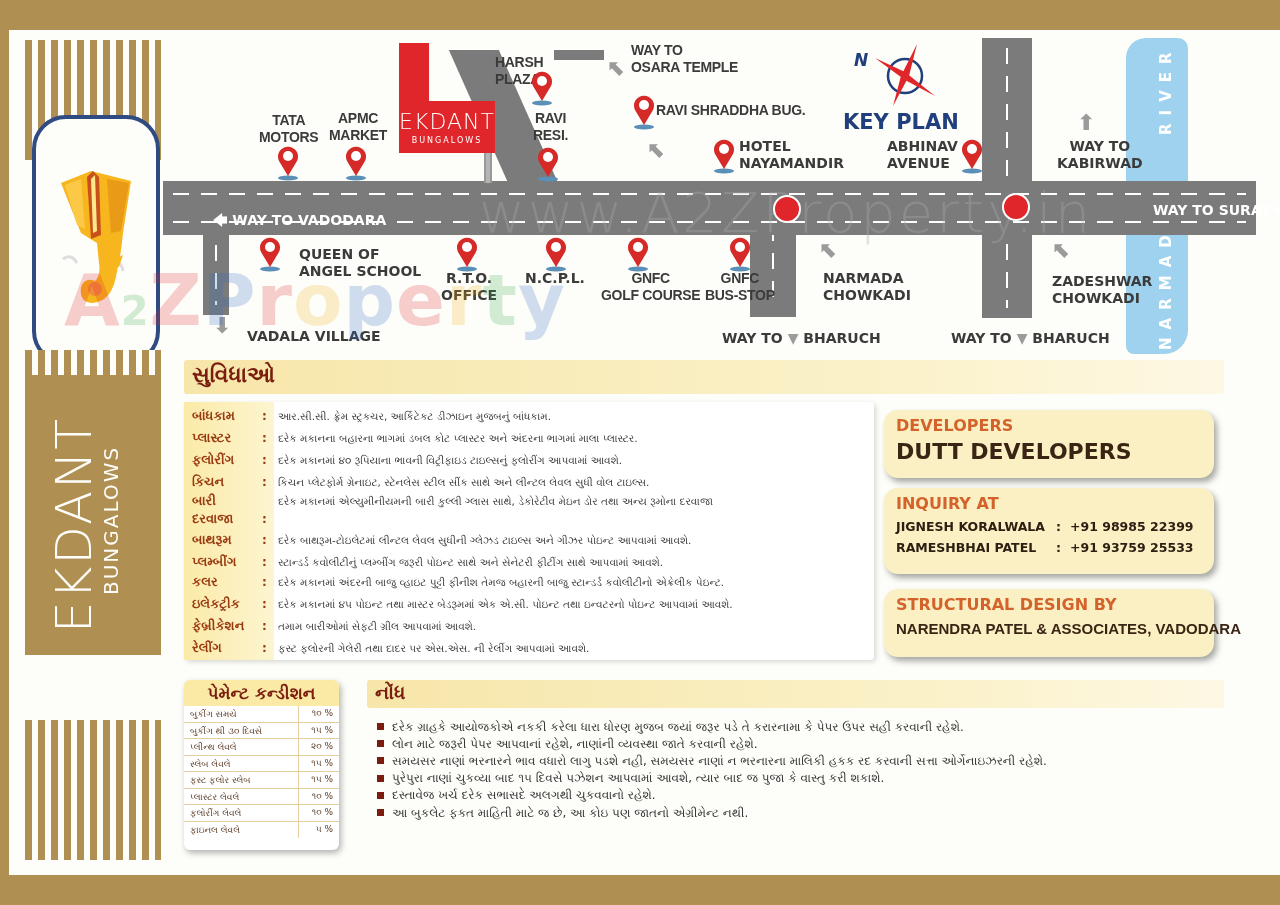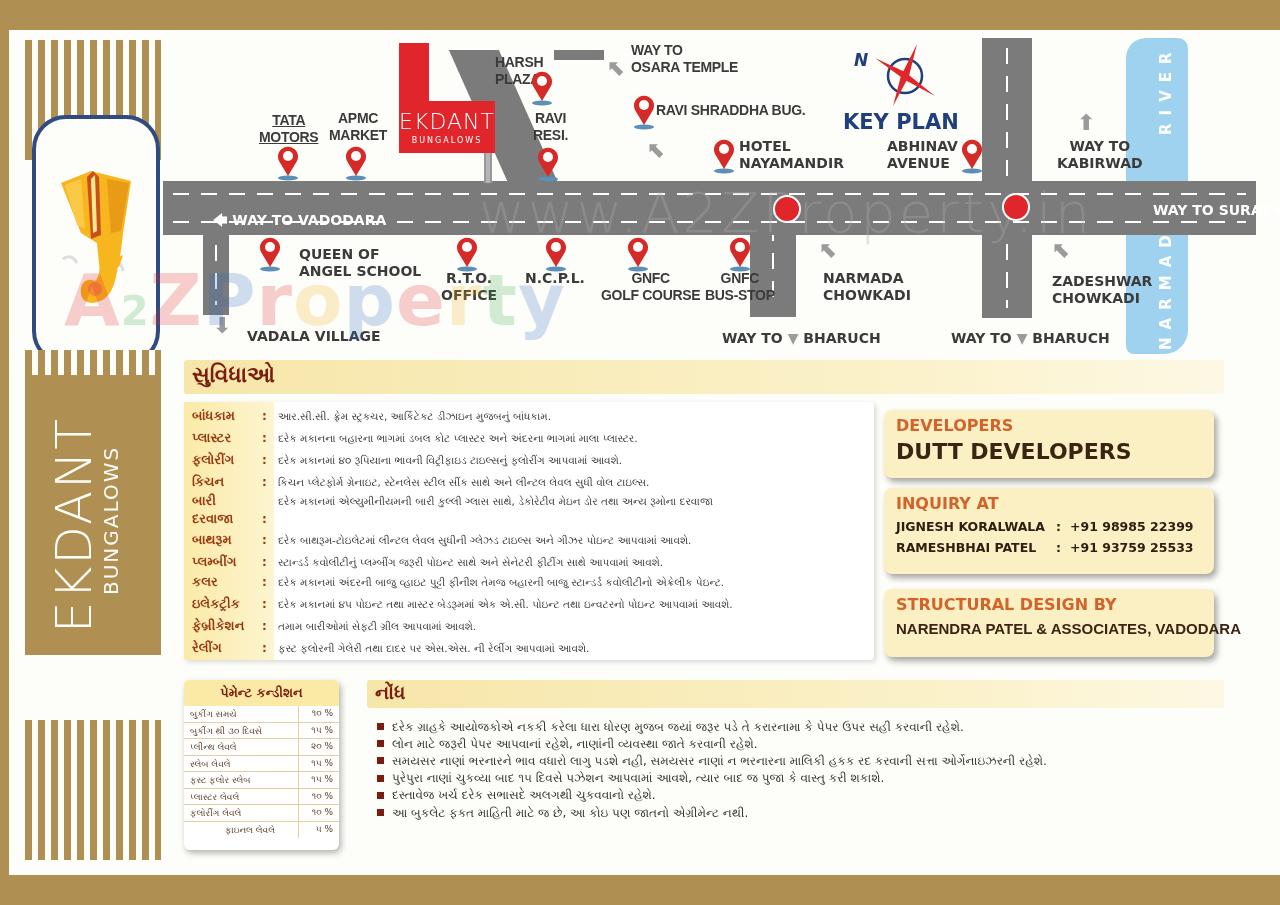--- a/index.html
+++ b/index.html
@@ -62,34 +62,34 @@
   .section-hdr span { position: absolute; left: 8px; top: 2px; color: #7a1c0e; font-size: 22px; font-weight: bold; }
   .amen-hdr { left: 175px; top: 330px; width: 1040px; }
   .amen-table { position: absolute; left: 175px; top: 372px; width: 690px; height: 258px; background: #fff; box-shadow: 2px 2px 5px rgba(0,0,0,0.15); border-radius: 4px; }
   .amen-table .keycol { position: absolute; left: 0; top: 0; width: 90px; height: 100%; background: linear-gradient(90deg, #fbeaa8, #fdf5d0); }
   .amen-row { position: absolute; left: 0; width: 690px; display: flex; align-items: center; }
   .amen-key { width: 78px; color: #9a3a10; font-size: 13px; font-weight: bold; padding-left: 8px; white-space: nowrap; }
   .amen-colon { width: 14px; color: #9a3a10; font-size: 12px; font-weight: bold; }
   .amen-val { color: #3a3a3a; font-size: 10.5px; white-space: nowrap; padding-left: 2px; }
 
   
-  .card { position: absolute; left: 875px; width: 330px; background: #fbf0c4; border-radius: 8px; box-shadow: 3px 4px 6px rgba(0,0,0,0.35); }
+  .card { position: absolute; left: 875px; width: 330px; background: #fbf0c4; border-radius: 14px; box-shadow: 3px 4px 6px rgba(0,0,0,0.35); }
   .card .h { color: #d4632b; font-weight: bold; font-size: 16px; }
   .card .big { color: #3a2413; font-weight: bold; font-size: 22px; margin-top: 4px; }
   .card-dev { top: 380px; height: 68px; padding: 6px 12px; }
   .card-inq { top: 458px; height: 86px; padding: 6px 12px; }
   .inq-row { display: flex; font-size: 12.5px; font-weight: bold; color: #2d2013; margin-top: 6px; }
   .inq-name { width: 160px; white-space: nowrap; }
   .inq-colon { width: 14px; }
   .card-str { top: 559px; height: 68px; padding: 6px 12px; }
   .card-str .big2 { color: #3a2413; font-weight: bold; font-size: 15px; margin-top: 6px; font-family: "Liberation Sans", sans-serif; white-space: nowrap; }
 
   
   .pay { position: absolute; left: 175px; top: 650px; width: 155px; height: 170px; background: #fff; border-radius: 6px; box-shadow: 2px 3px 6px rgba(0,0,0,0.3); overflow: hidden; }
-  .pay-hdr { height: 26px; background: #fbe9a6; color: #7a1c0e; font-weight: bold; font-size: 13px; text-align: center; line-height: 26px; }
+  .pay-hdr { height: 26px; background: #fbe9a6; color: #7a1c0e; font-weight: bold; font-size: 17px; text-align: center; line-height: 26px; }
   .pay-row { display: flex; height: 16.5px; align-items: center; border-bottom: 1px solid #e3cfa0; font-size: 9px; color: #5a3a24; }
   .pay-row .lab { flex: 1; padding-left: 6px; border-right: 1px solid #e3cfa0; height: 100%; line-height: 16px; white-space: nowrap; }
   .pay-row .pct { width: 40px; text-align: right; padding-right: 6px; }
 
   
   .notes-hdr { left: 358px; top: 650px; width: 857px; }
   .notes { position: absolute; left: 368px; top: 688px; width: 850px; }
   .note { display: flex; align-items: center; height: 17.2px; font-size: 12px; color: #333; white-space: nowrap; }
   .note .sq { width: 7px; height: 7px; background: #7a1c0e; margin-right: 8px; flex: none; }
 </style>
@@ -160,21 +160,21 @@
     <div class="keyplan">
       <svg width="120" height="70" viewBox="0 0 120 70" style="position:absolute;left:0;top:0;">
         <circle cx="64" cy="36" r="17" fill="none" stroke="#213f7c" stroke-width="2.5"></circle>
         <polygon points="34,18 64,32 94,56 64,40" fill="#e0262a"></polygon>
         <polygon points="76,4 68,36 52,66 60,36" fill="#e0262a"></polygon>
       </svg>
       <div class="n">N</div>
       <div class="label">KEY PLAN</div>
     </div>
 
-    <div class="lbl c cond" style="left:100px;top:82px;text-decoration:underline;">
+    <div class="lbl c cond" style="left:100px;top:82px;">
         <div>TATA</div>
         <div>MOTORS</div>
       </div>
     <svg class="pin" style="left:116px;top:115px;" viewBox="0 0 26 36">
         <ellipse cx="13" cy="33" rx="10" ry="2.5" fill="#5a8fb8"></ellipse>
         <path d="M13 31 L4 16 A10 10 0 1 1 22 16 Z" fill="#d52a28"></path>
         <circle cx="13" cy="11" r="5" fill="#fff"></circle>
       </svg>
     <div class="lbl c cond" style="left:170px;top:80px;">
         <div>APMC</div>
@@ -420,21 +420,21 @@
         <span class="pct">૧૫ %</span>
       </div>
     <div class="pay-row">
         <span class="lab">પ્લાસ્ટર લેવલે</span>
         <span class="pct">૧૦ %</span>
       </div>
     <div class="pay-row">
         <span class="lab">ફલોરીંગ લેવલે</span>
         <span class="pct">૧૦ %</span>
       </div>
-    <div class="pay-row" style="border-bottom:none;padding-left:35px;">
+    <div class="pay-row" style="border-bottom:none;">
         <span class="lab">ફાઇનલ લેવલે</span>
         <span class="pct">૫ %</span>
       </div>
   </div>
 
   <div class="section-hdr notes-hdr" style="height:28px;">
       <span style="font-size:19px;top:1px;">નોંધ</span>
     </div>
   <div class="notes">
     <div class="note">

